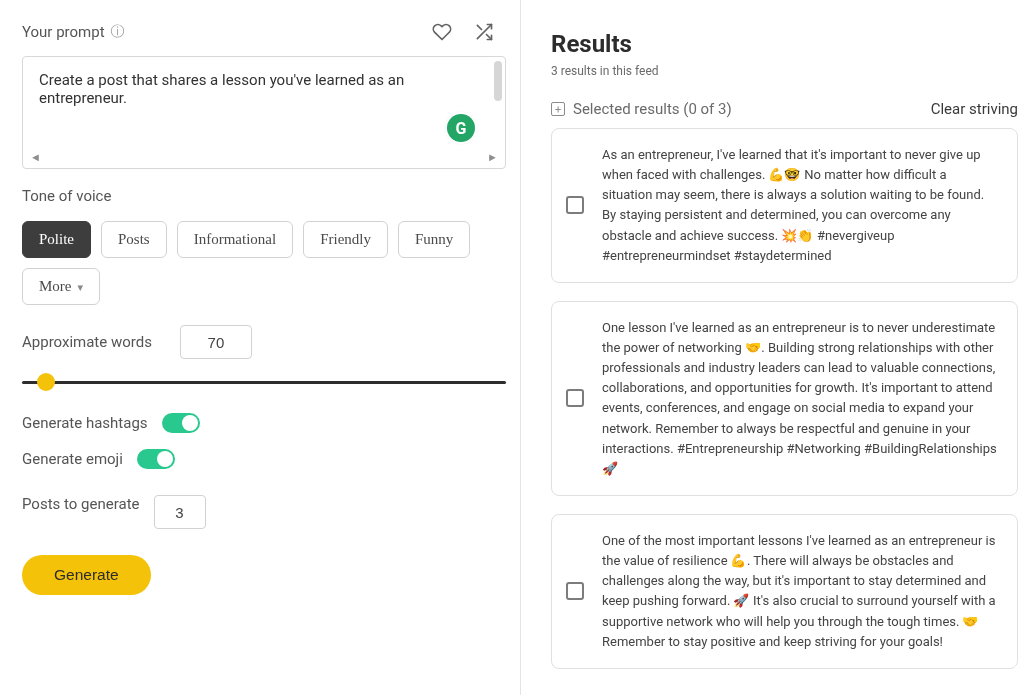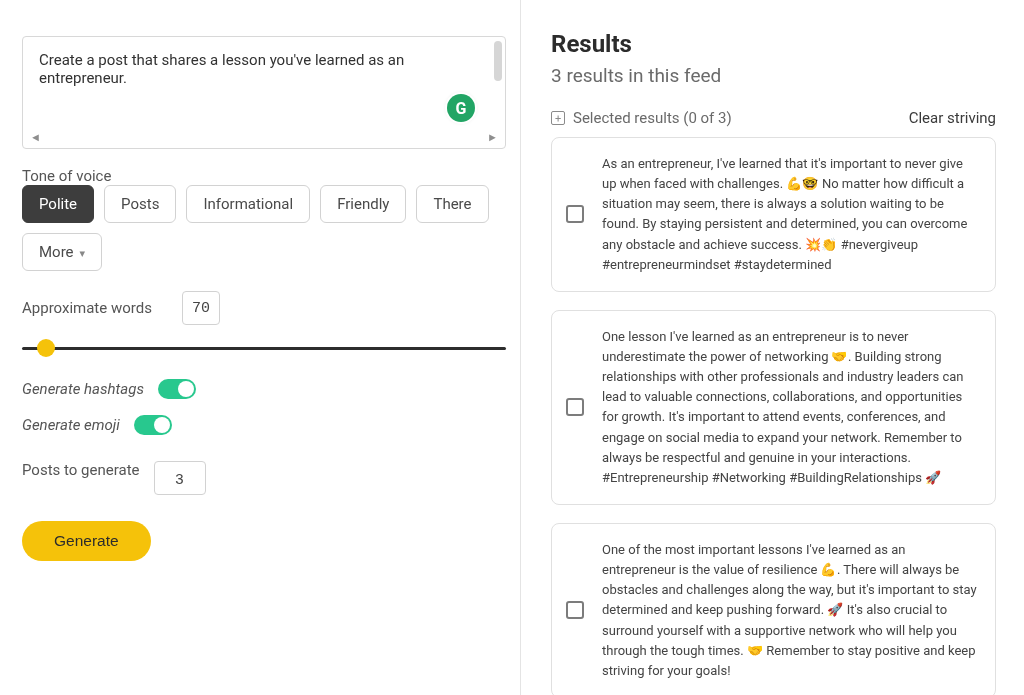--- a/index.html
+++ b/index.html
@@ -22,21 +22,21 @@
     padding: 22px 14px 20px 22px;
     position: relative;
   }
   .divider-vertical {
     width: 1px;
     background: #e4e4e4;
     height: 100%;
   }
   .right {
     flex: 1;
-    padding: 30px 28px 0 30px;
+    padding: 30px 6px 0 30px;
     overflow: hidden;
   }
 
   
   .prompt-header { display: flex; align-items: center; }
   .prompt-label { color:#555; font-size:15px; }
   .info-icon { margin-left:6px; color:#9d9d9d; font-size:14px; cursor:default; }
   .header-actions { margin-left:auto; display:flex; gap:22px; padding-right:12px; }
   .icon-btn { color:#636363; cursor:pointer; }
   .icon-btn svg { display:block; }
@@ -72,45 +72,45 @@
     box-shadow:0 0 0 2px #fff, 0 0 4px rgba(0,0,0,.15);
   }
   .h-scroll {
     position:absolute; left:4px; right:4px; bottom:4px; height:14px;
     display:flex; align-items:center;
   }
   .h-scroll-arrow { color:#8e8e8e; font-size:11px; padding:0 3px; }
   .h-scroll-track { flex:1; height:10px; }
 
   .section-label { color:#555; font-size:15px; margin-top:18px; }
-  .tone-row { margin-top:0; display:flex; flex-wrap:wrap; gap:10px; }
+  .tone-row { margin-top:16px; display:flex; flex-wrap:wrap; gap:10px;font-family:Liberation Serif, serif; }
   .pill {
     border:1px solid #d2d2d2; background:#fff; color:#4a4a4a;
     border-radius:6px; padding:9px 16px; font-size:15px;
     cursor:pointer; user-select:none;
   }
   .pill.selected { background:#3d3d3d; color:#fff; border-color:#3d3d3d; }
   .pill .chev { margin-left:6px; font-size:11px; color:#888; }
 
-  .row { display:flex; align-items:center; margin-top:20px;gap:16px; }
+  .row { display:flex; align-items:center; margin-top:20px; }
   .row-label { color:#555; font-size:15px; }
   .num-input {
-    margin-left:14px; width:38px; height:34px;
+    margin-left:28px; width:72px; height:34px;
     border:1px solid #d2d2d2; border-radius:4px;
-    text-align:center; font-size:15px; color:#444;font-family:Liberation Mono, monospace;
+    text-align:center; font-size:15px; color:#444;
   }
   .slider-wrap { margin-top:14px; position:relative; height:18px; }
   .slider-track { height:3px; background:#2d2d2d; border-radius:2px; position:absolute; left:0; right:0; top:8px; }
   .slider-thumb {
     position:absolute; top:0; width:18px; height:18px;
     border-radius:50%; background:#f5c20a;
     transform:translateX(-50%);
   }
 
-  .toggle-row { display:flex; align-items:center; margin-top:22px;font-style:italic; }
+  .toggle-row { display:flex; align-items:center; margin-top:22px; }
   .toggle {
     margin-left:14px; width:38px; height:20px;
     border-radius:999px; position:relative; cursor:pointer;
   }
   .toggle.on { background:#28c88e; }
   .toggle .knob { position:absolute; top:2px; width:16px; height:16px; border-radius:50%; background:#fff; }
   .toggle.on .knob { right:2px; }
 
   .posts-row { margin-top:26px; display:flex; }
   .posts-input {
@@ -122,21 +122,21 @@
   .generate-btn {
     display:inline-block; margin-top:26px;
     background:#f5c20a; color:#2c2c2c;
     border:none; border-radius:999px;
     padding:11px 32px; font-size:15.5px; font-weight:500;
     cursor:pointer;
   }
 
   
   .results-title { font-size:24px; font-weight:700; color:#2c2c2c; }
-  .results-sub { color:#6a6a6a; font-size:19px; margin-top:6px; }
+  .results-sub { color:#6a6a6a; font-size:12px; margin-top:6px; }
   .results-bar { display:flex; align-items:center; margin-top:22px; color:#6a6a6a; font-size:15px; }
   .results-bar-left { display:flex; align-items:center; gap:8px; }
   .expand-all-icon {
     width:14px; height:14px;
     border:1px solid #8b8b8b; border-radius:2px;
     display:flex; align-items:center; justify-content:center;
     font-size:11px; line-height:1; color:#8b8b8b;
   }
   .clear-link { margin-left:auto; color:#3a3a3a; cursor:pointer; font-size:15px; }
   .cards { margin-top:10px; }
@@ -153,41 +153,61 @@
     align-self:center;
   }
   .card-text { font-size:13px; line-height:1.55; color:#444; }
 </style>
 </head>
 <body>
 
 <div class="page">
 
   <div class="left">
+    <div class="prompt-header">
+      <span class="prompt-label">Your prompt</span>
+      <span class="info-icon">ⓘ</span>
+      <div class="header-actions">
+        <span class="icon-btn">
+          <svg width="20" height="20" viewBox="0 0 24 24" fill="none" stroke="#636363" stroke-width="2" stroke-linecap="round" stroke-linejoin="round">
+              <path d="M20.8 4.6a5.5 5.5 0 0 0-7.8 0L12 5.6l-1-1a5.5 5.5 0 0 0-7.8 7.8l1 1L12 21l7.8-7.8 1-1a5.5 5.5 0 0 0 0-7.6z"></path>
+            </svg>
+        </span>
+        <span class="icon-btn">
+          <svg width="20" height="20" viewBox="0 0 24 24" fill="none" stroke="#636363" stroke-width="2" stroke-linecap="round" stroke-linejoin="round">
+              <polyline points="16 3 21 3 21 8"></polyline>
+              <line x1="4" y1="20" x2="21" y2="3"></line>
+              <polyline points="21 16 21 21 16 21"></polyline>
+              <line x1="15" y1="15" x2="21" y2="21"></line>
+              <line x1="4" y1="4" x2="9" y2="9"></line>
+            </svg>
+        </span>
+      </div>
+    </div>
 
     <div class="prompt-box">
       <textarea class="prompt-textarea" style="">Create a post that shares a lesson you've learned as an entrepreneur.</textarea>
       <div class="prompt-scroll-track">
         <div class="prompt-scroll-thumb"></div>
       </div>
       <div class="grammarly-badge">G</div>
       <div class="h-scroll">
         <span class="h-scroll-arrow">◄</span>
         <div class="h-scroll-track"></div>
         <span class="h-scroll-arrow">►</span>
       </div>
     </div>
 
     <div class="section-label">Tone of voice</div>
     <div class="tone-row" id="tone-row">
         <div class="pill selected">Polite</div>
         <div class="pill">Posts</div>
         <div class="pill">Informational</div>
         <div class="pill">Friendly</div>
-        <div class="pill">There</div>
+        <div class="pill">Funny</div>
         <div class="pill">More<span class="chev">▾</span></div>
       </div>
 
     <div class="row">
       <span class="row-label">Approximate words</span>
       <input class="num-input" value="70" style="">
     </div>
     <div class="slider-wrap">
       <div class="slider-track"></div>
       <div class="slider-thumb" id="slider-thumb" style="left: 5%;"></div>

